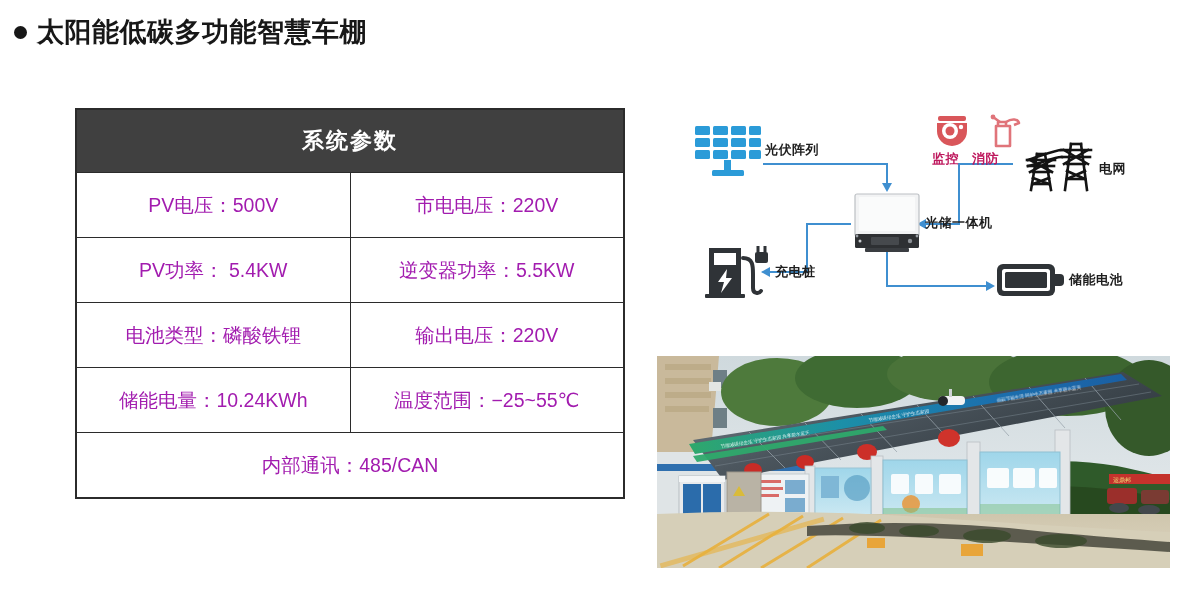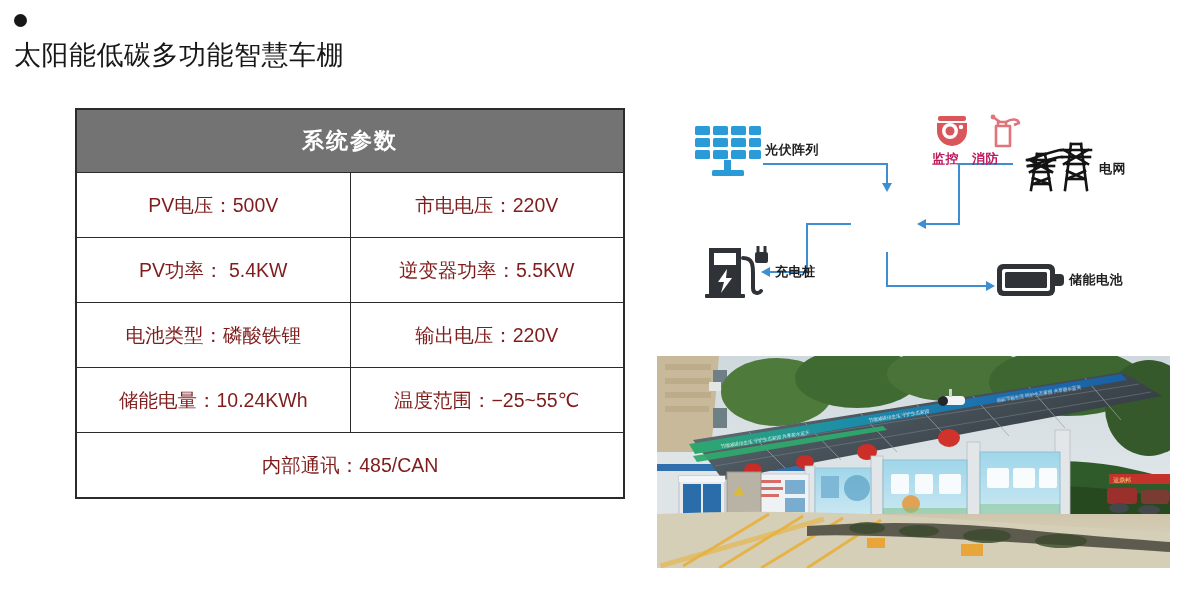--- a/index.html
+++ b/index.html
@@ -15,28 +15,27 @@
     color: #1a1a1a;
     overflow: hidden;
   }
 
   
   #page-title {
     position: absolute;
     left: 14px;
     top: 14px;
     display: flex;
-    align-items: flex-start;
+    align-items: center;
     gap: 10px;
     font-size: 27px;
-    font-weight: 400;
+    font-weight: 700;
     letter-spacing: 0.5px;
     color: #171717;
     white-space: nowrap;
-    flex-direction: column;
   }
   #page-title .bullet {
     width: 13px;
     height: 13px;
     border-radius: 50%;
     background: #171717;
     display: inline-block;
     flex: none;
   }
 
@@ -49,27 +48,27 @@
     border-collapse: collapse;
     border: 2px solid #2b2b2b;
     table-layout: fixed;
   }
   #spec-table td, #spec-table th {
     border: 1.5px solid #2b2b2b;
     text-align: center;
     vertical-align: middle;
     font-size: 19.5px;
     font-weight: 400;
-    color: #7f1d1d;
+    color: #a21caf;
     height: 64px;
     padding: 0 4px;
     white-space: nowrap;
   }
   #spec-table th.table-header {
-    background: #737373;
+    background: #404040;
     color: #ffffff;
     font-size: 22px;
     font-weight: 700;
     letter-spacing: 2px;
     height: 62px;
     border-color: #2b2b2b;
   }
 
   
   #diagram {
@@ -207,20 +206,36 @@
           <rect x="38" y="28" width="15" height="9" rx="1.5"></rect>
           <rect x="56" y="28" width="12" height="9" rx="1.5"></rect>
           <rect x="31" y="38" width="7" height="10"></rect>
           <rect x="19" y="48" width="32" height="6" rx="1.5"></rect>
         </g>
       </svg>
     </span>
     <span class="node-label">光伏阵列</span>
   </div>
 
+  <div class="node" id="node-inverter">
+    <span>
+      <svg class="icon" width="72" height="62" viewBox="0 0 72 62">
+        <rect x="4" y="2" width="64" height="42" rx="2" fill="#f2f3f4" stroke="#bcc0c4" stroke-width="1.2"></rect>
+        <rect x="8" y="5" width="56" height="34" rx="1" fill="#fafbfb"></rect>
+        <rect x="4" y="42" width="64" height="14" rx="1.5" fill="#2e3033"></rect>
+        <rect x="20" y="45" width="28" height="8" rx="1" fill="#46494d"></rect>
+        <circle cx="59" cy="49" r="2.2" fill="#8b8f94"></circle>
+        <circle cx="9" cy="49" r="1.5" fill="#c9ccd0"></circle>
+        <rect x="14" y="56" width="44" height="4" rx="1" fill="#3a3d41"></rect>
+        <circle cx="6" cy="44" r="1.4" fill="#9aa0a6"></circle>
+        <circle cx="66" cy="44" r="1.4" fill="#9aa0a6"></circle>
+      </svg>
+    </span>
+    <span class="node-label">光储一体机</span>
+  </div>
 
   <div class="node" id="node-grid">
     <span>
       <svg class="icon" width="82" height="62" viewBox="0 0 82 62">
         <g stroke="#141414" stroke-width="2.6" fill="none" stroke-linecap="square">
 
           <path d="M16 52 L22 16 M36 52 L30 16"></path>
           <path d="M22 16 L30 16"></path>
           <path d="M12 22 L40 22"></path>
           <path d="M13 28 L39 28"></path>

